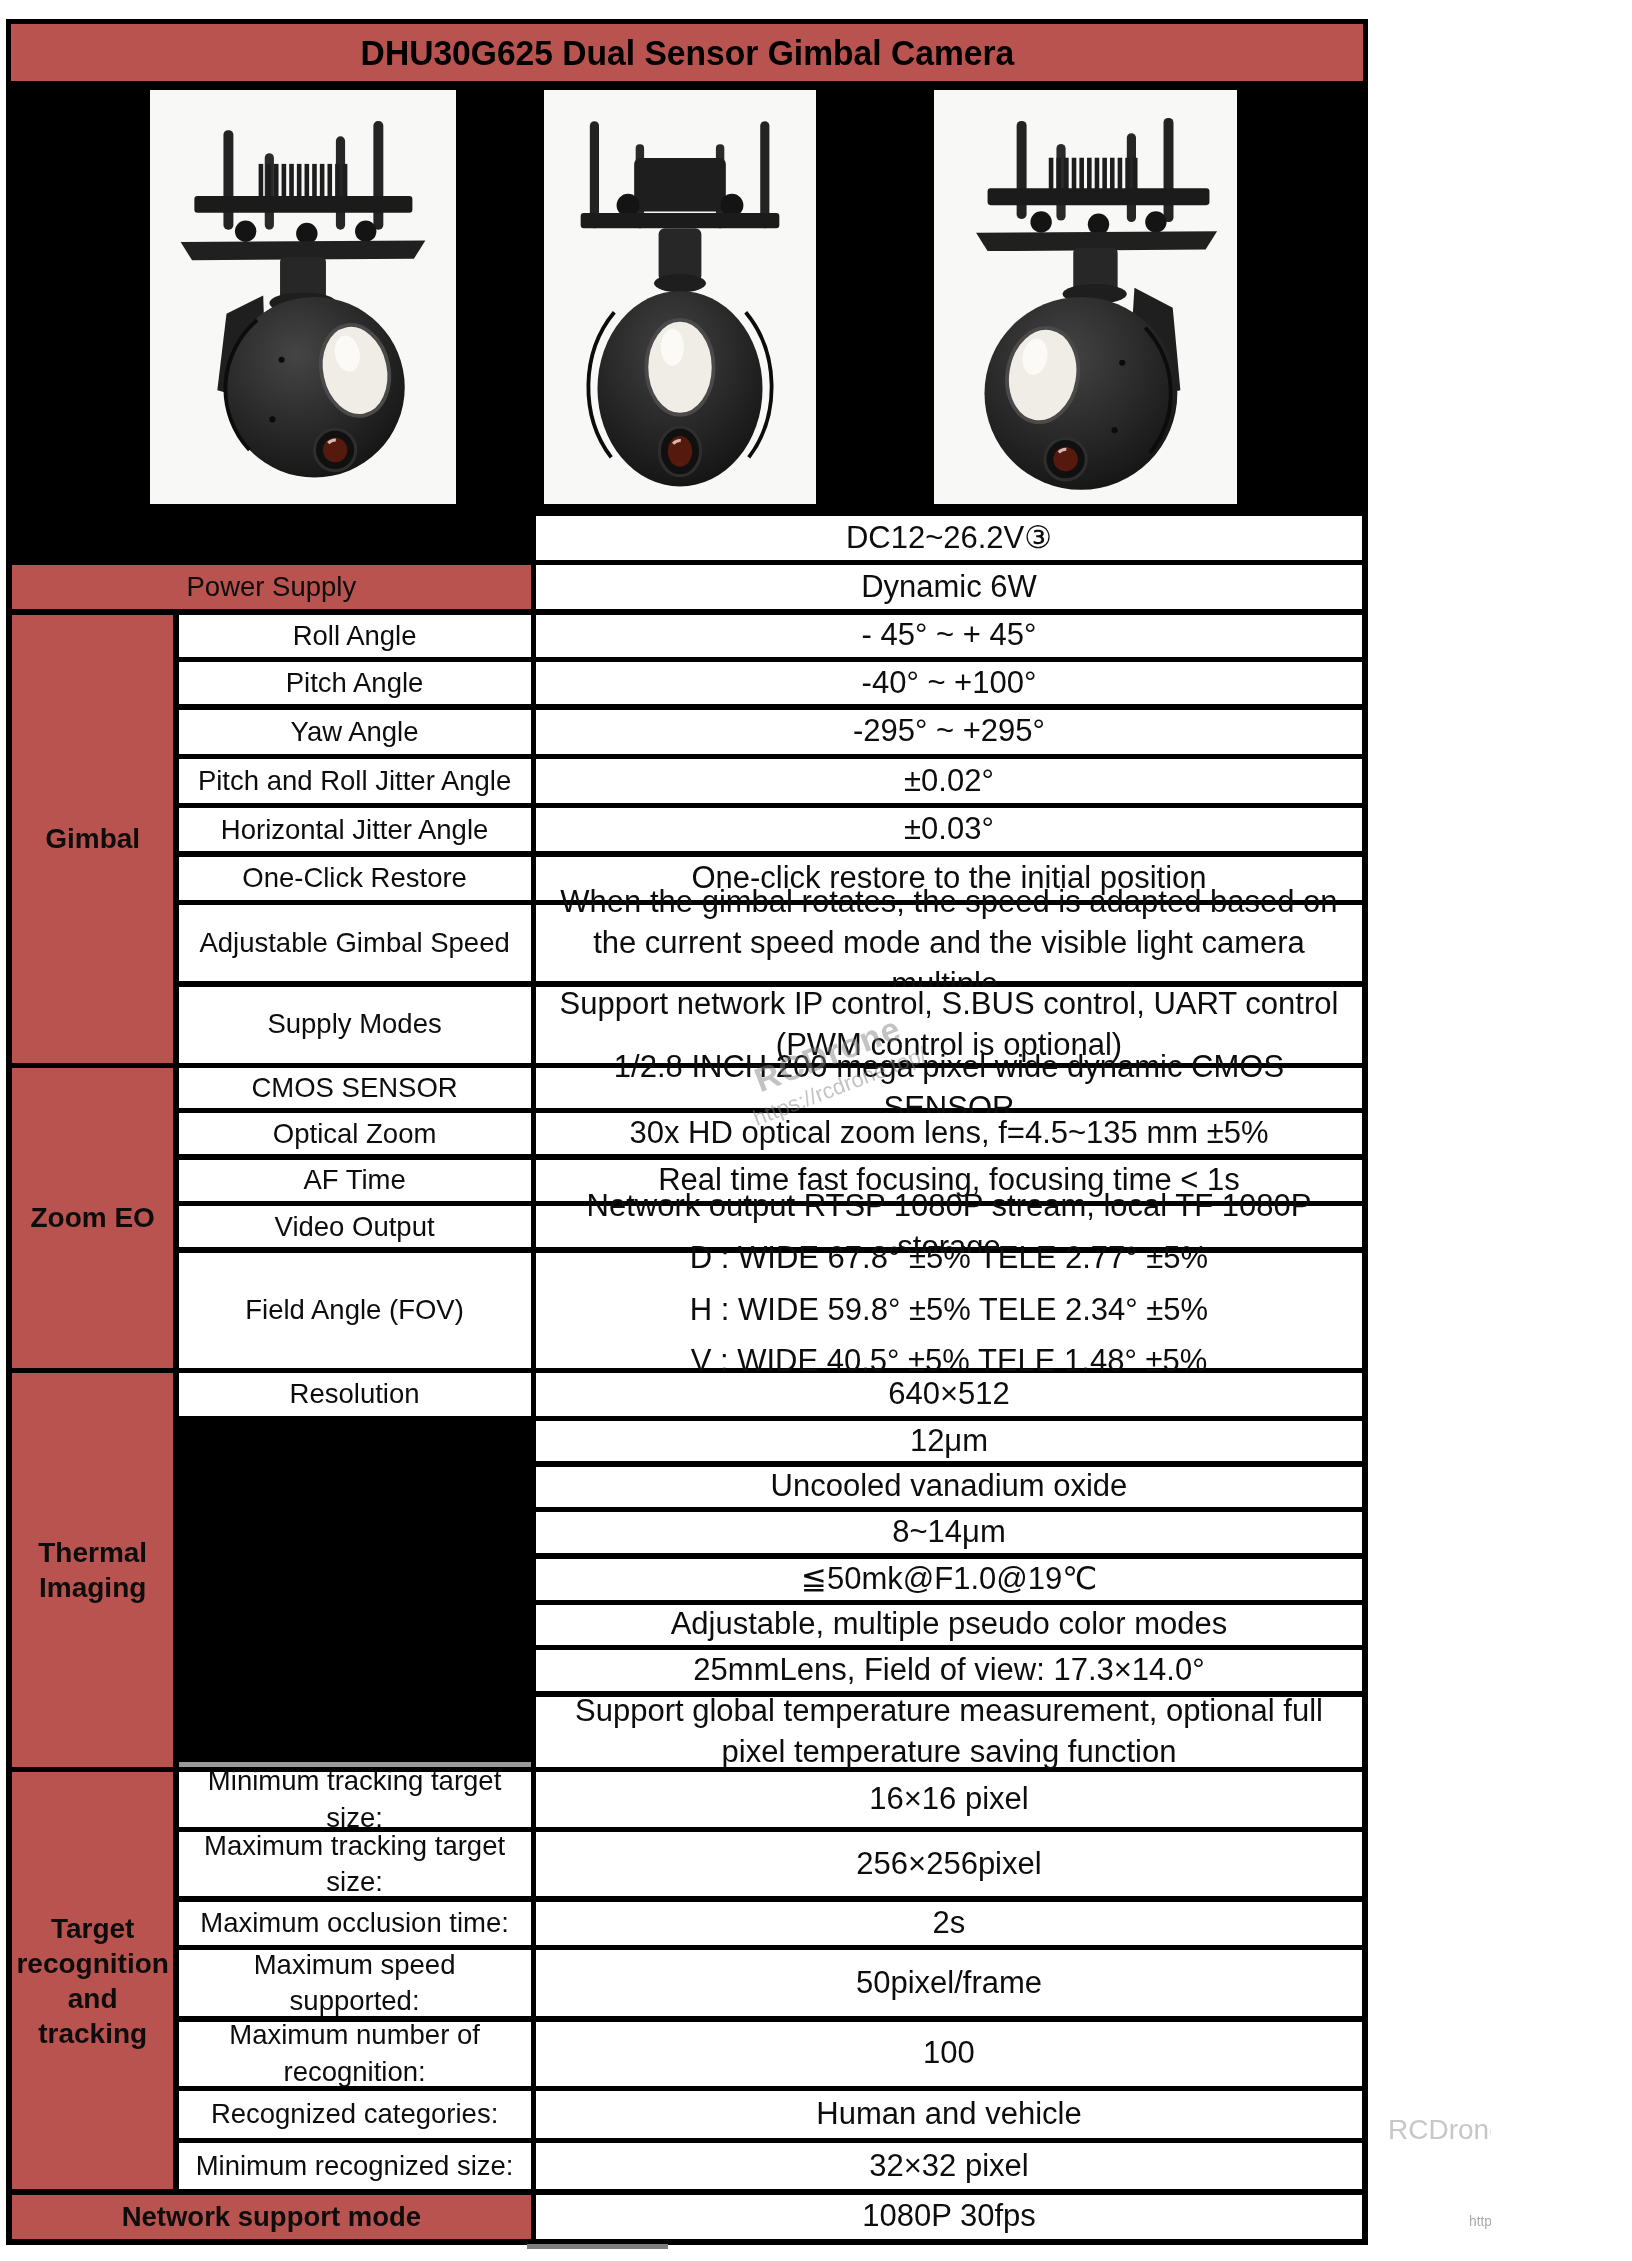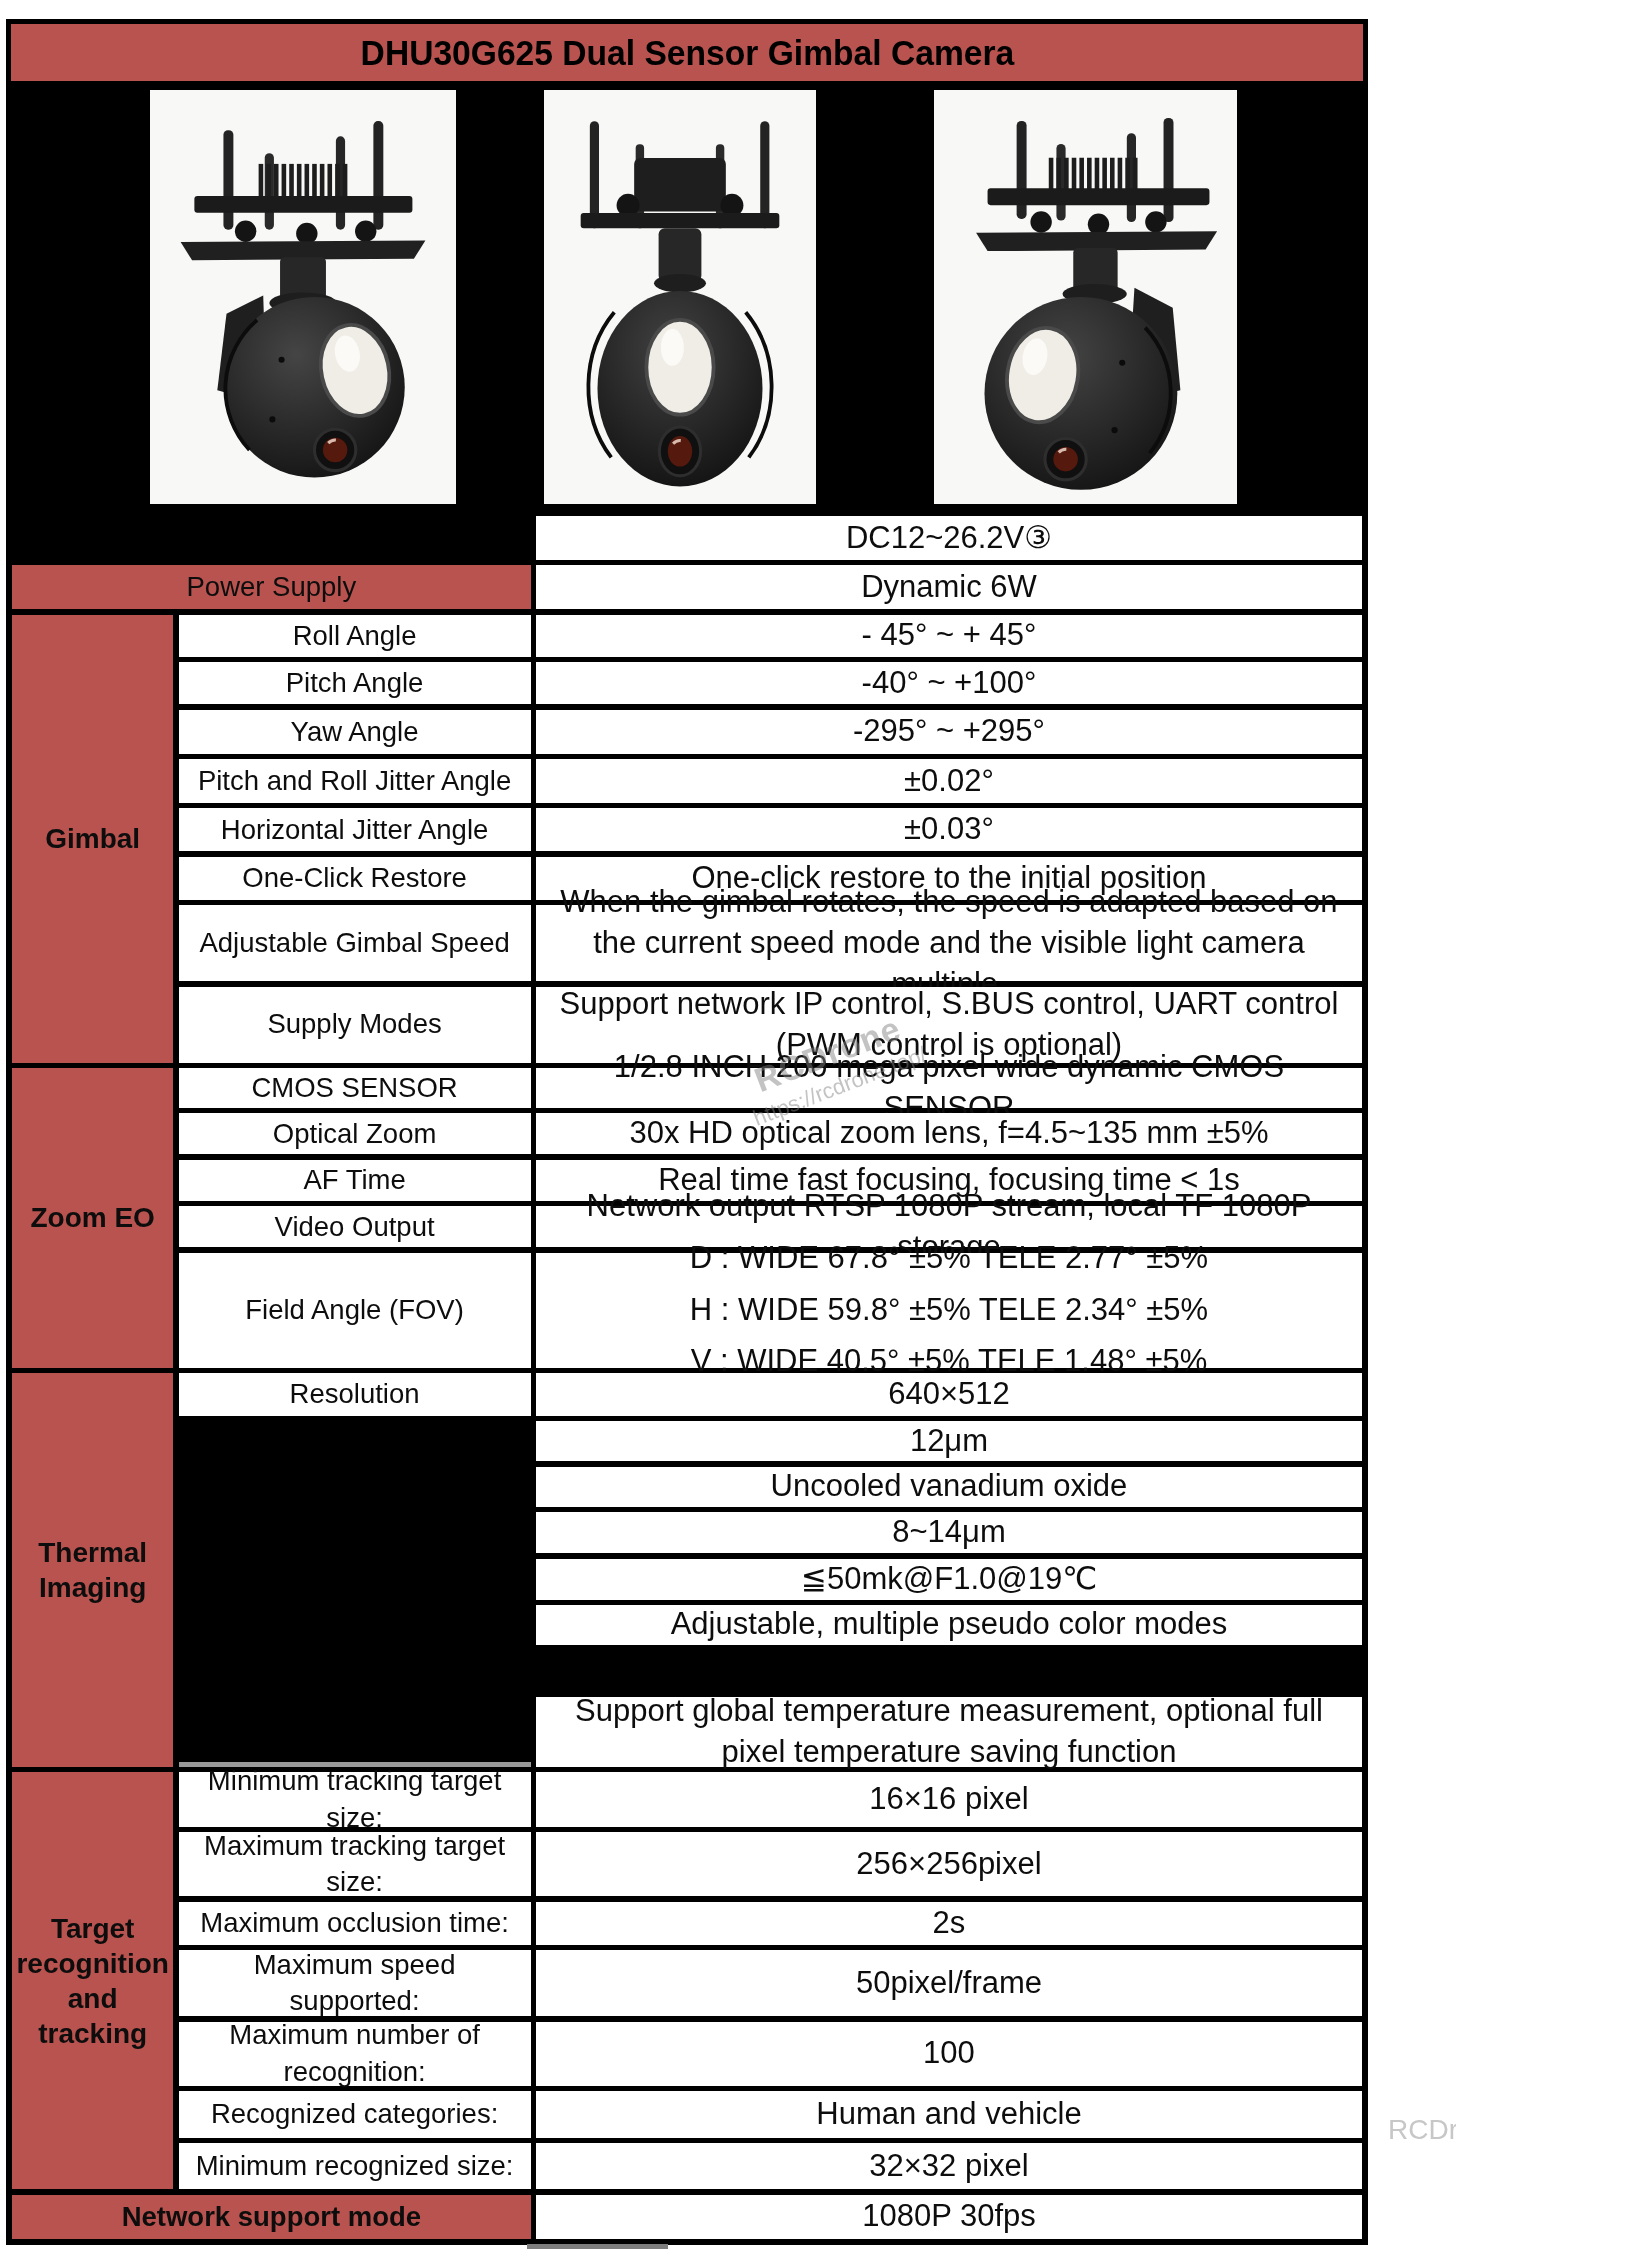--- a/index.html
+++ b/index.html
@@ -3,20 +3,21 @@
 <meta charset="utf-8">
 <style>
   html,body{margin:0;padding:0;background:#ffffff;}
   .page{
     position:relative;
     width:1456px;height:2261px;
     background:#ffffff;
     font-family:"Liberation Sans","DejaVu Sans",sans-serif;
     color:#0d0d0d;
     overflow:hidden;
+    padding-left:35px;
   }
   
   .banner{
     position:absolute;left:6.1px;top:19px;width:1362px;height:67px;
     background:#b9534f;border:5.4px solid #000;box-sizing:border-box;
     display:flex;align-items:center;justify-content:center;
   }
   .banner .title{
     font-size:35px;font-weight:700;letter-spacing:0px;color:#000;
     transform:scaleX(.96);white-space:nowrap;
@@ -238,20 +239,21 @@
 
     <div class="cell red grp" style="grid-column:1;grid-row:16/24">Thermal Imaging</div>
     <div class="cell lab" style="grid-column:2;grid-row:16">Resolution</div>
     <div class="cell" style="grid-column:3;grid-row:16">640×512</div>
     <div class="cell redacted" style="grid-column:2;grid-row:17/24"></div>
     <div class="cell" style="grid-column:3;grid-row:17">12μm</div>
     <div class="cell" style="grid-column:3;grid-row:18">Uncooled vanadium oxide</div>
     <div class="cell" style="grid-column:3;grid-row:19">8~14μm</div>
     <div class="cell" style="grid-column:3;grid-row:20">≦50mk@F1.0@19℃</div>
     <div class="cell" style="grid-column:3;grid-row:21">Adjustable, multiple pseudo color modes</div>
+    <div class="cell" style="grid-column:3;grid-row:22">25mmLens, Field of view: 17.3×14.0°</div>
     <div class="cell" style="grid-column:3;grid-row:23">Support global temperature measurement, optional full pixel temperature saving function</div>
 
     <div class="cell red grp" style="grid-column:1;grid-row:24/31">Target recognition and tracking</div>
     <div class="cell lab" style="grid-column:2;grid-row:24">Minimum tracking target size:</div>
     <div class="cell" style="grid-column:3;grid-row:24">16×16 pixel</div>
     <div class="cell lab" style="grid-column:2;grid-row:25">Maximum tracking target size:</div>
     <div class="cell" style="grid-column:3;grid-row:25">256×256pixel</div>
     <div class="cell lab" style="grid-column:2;grid-row:26">Maximum occlusion time:</div>
     <div class="cell" style="grid-column:3;grid-row:26">2s</div>
     <div class="cell lab" style="grid-column:2;grid-row:27">Maximum speed supported:</div>

